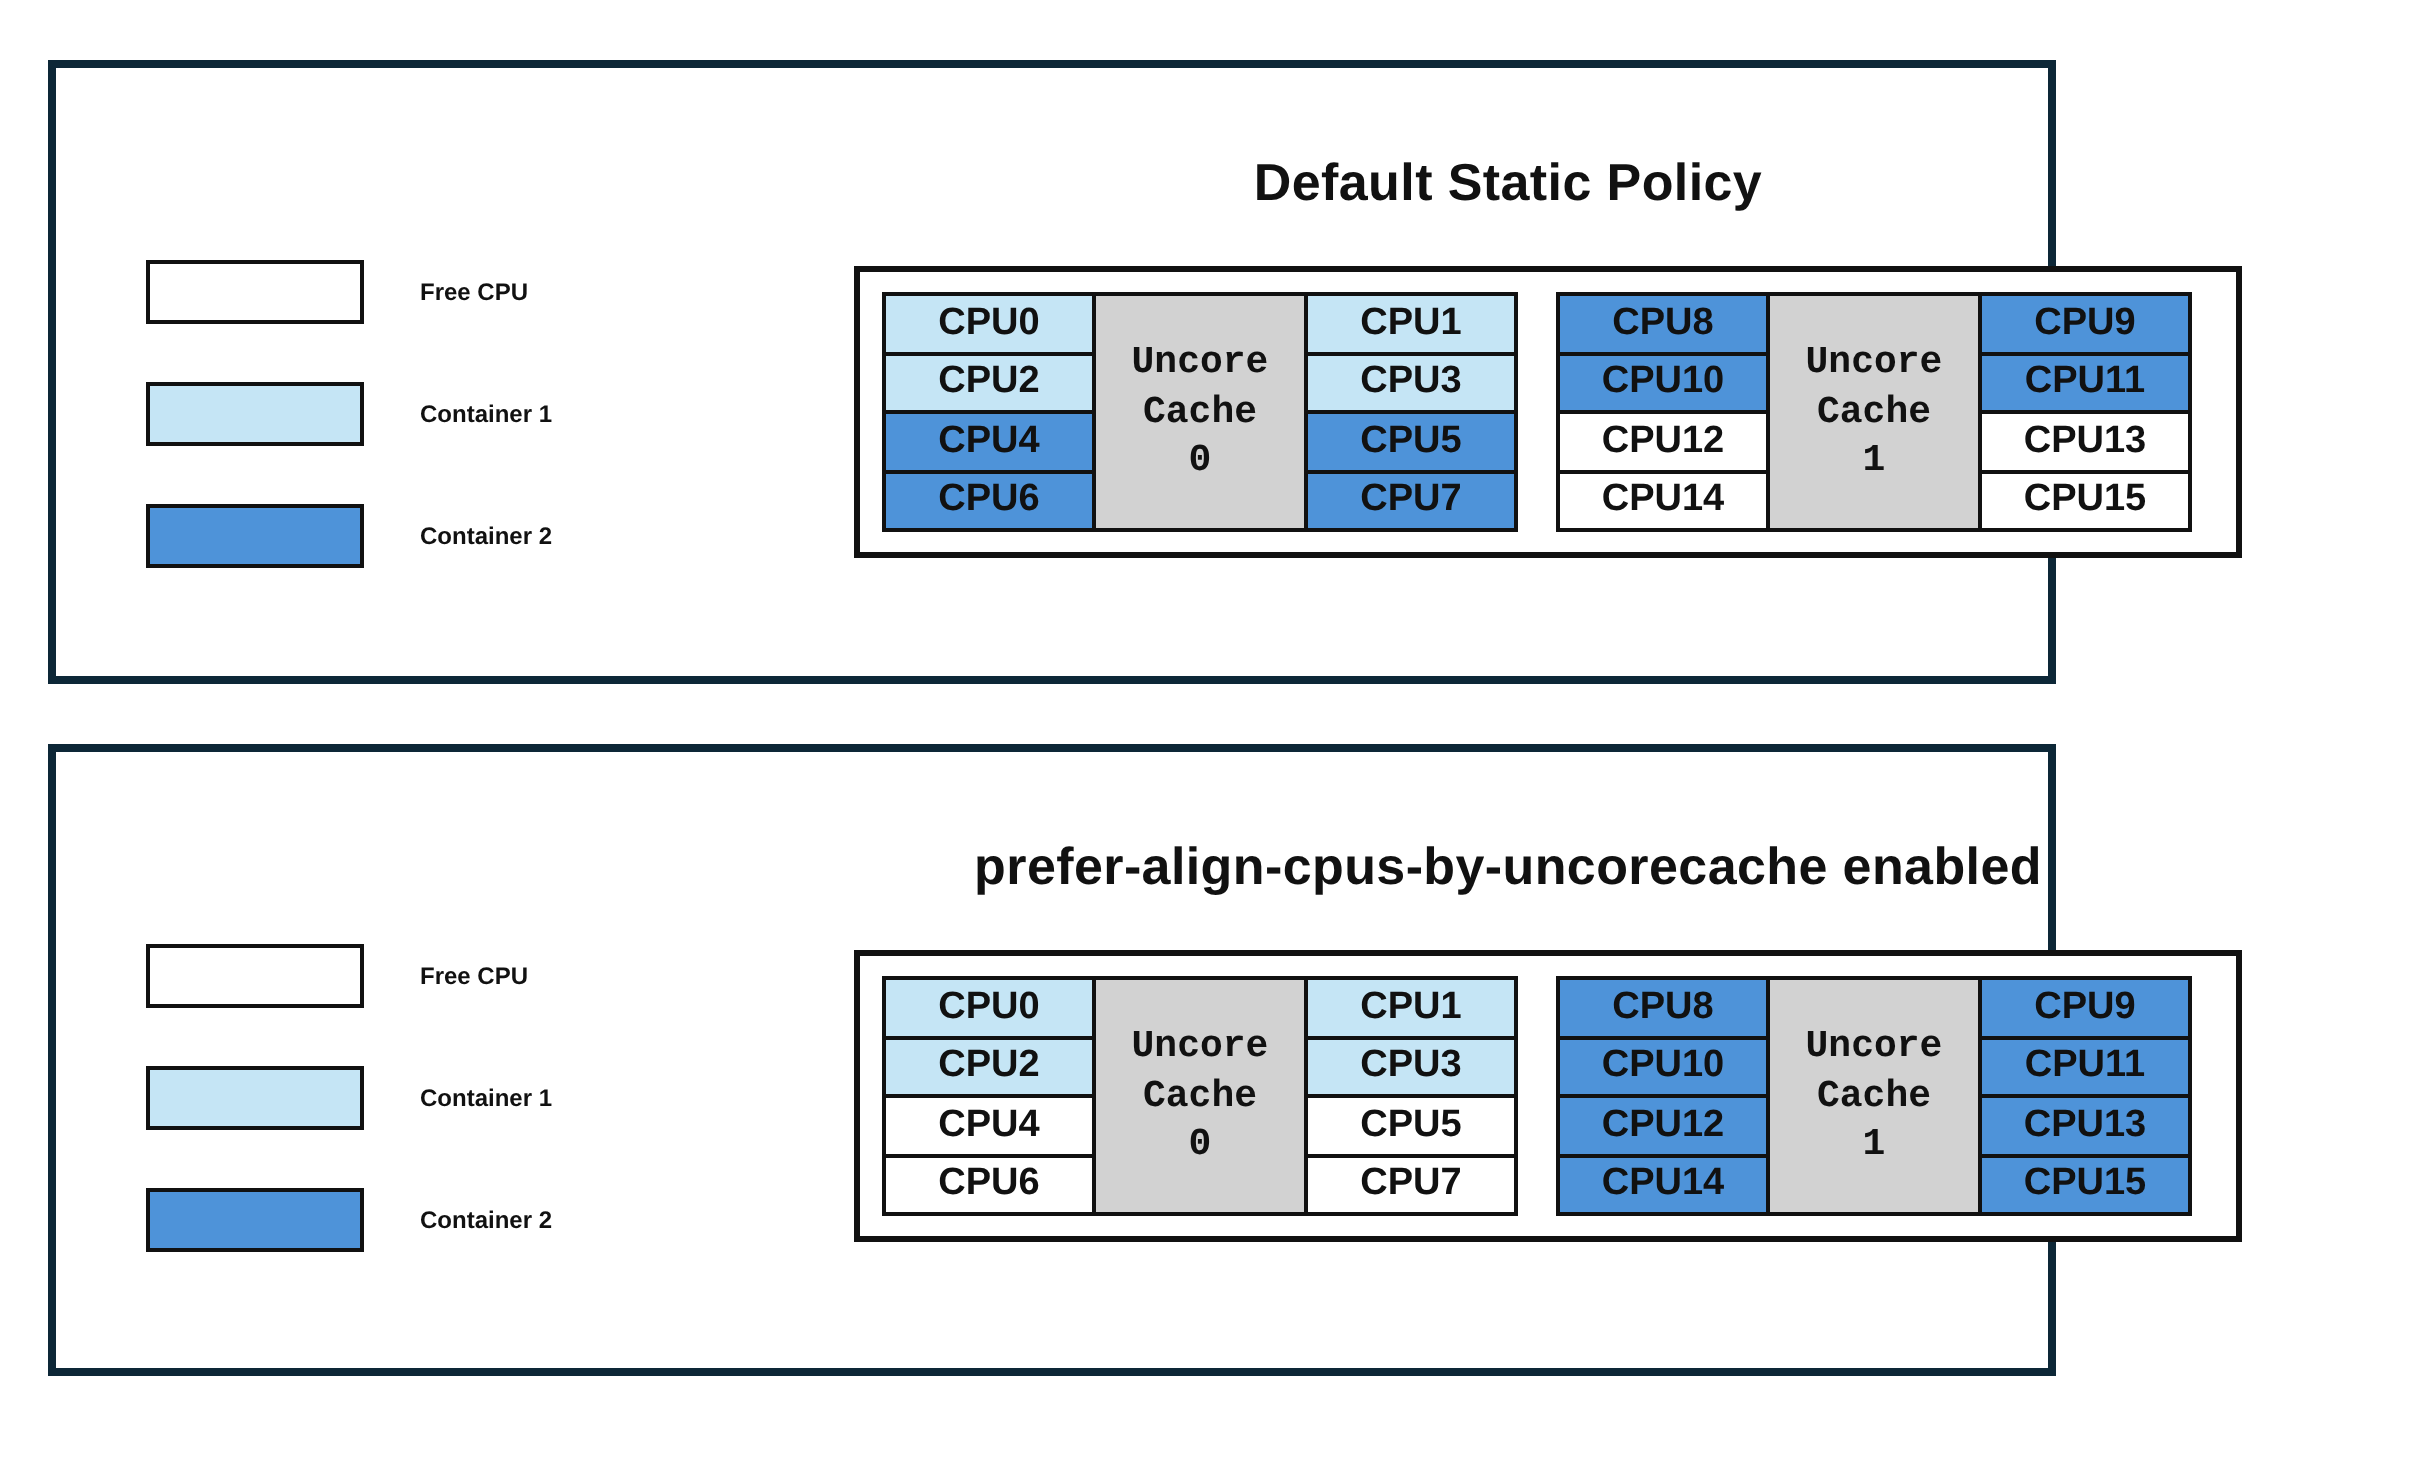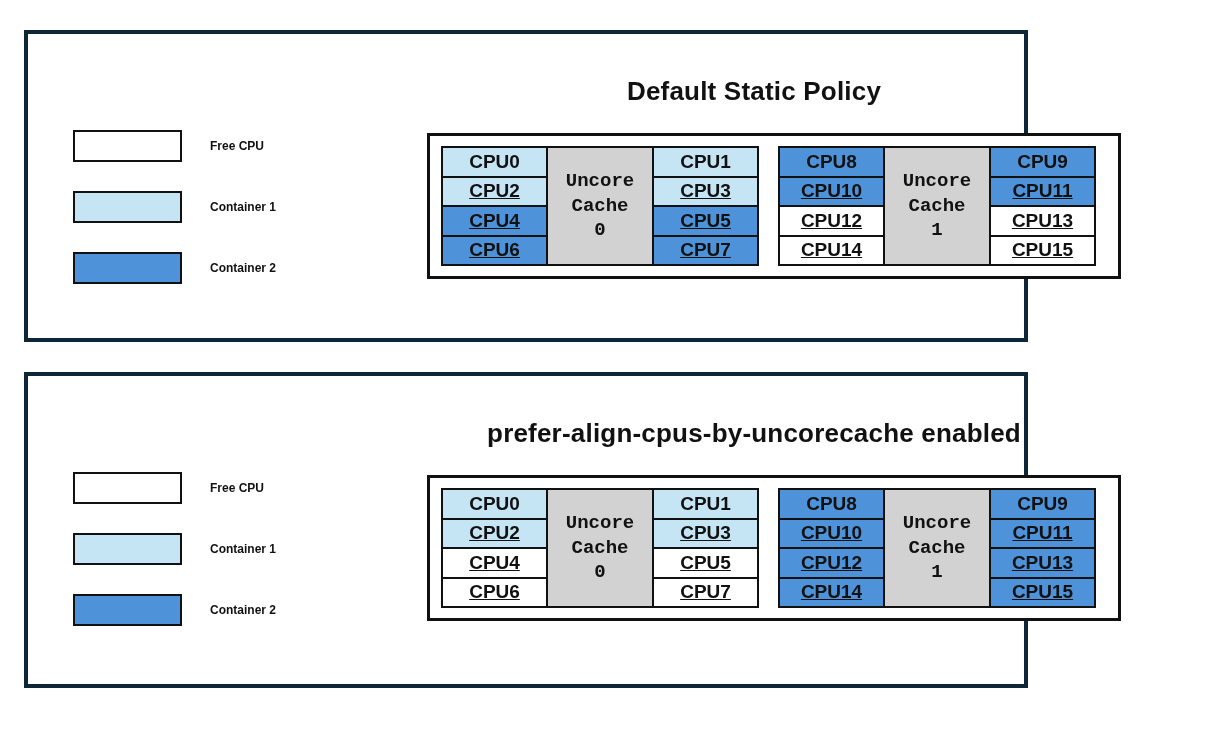--- a/index.html
+++ b/index.html
@@ -94,21 +94,21 @@
     flex: 1;
     box-sizing: border-box;
     border: 2px solid var(--line, #111111);
     display: flex;
     align-items: center;
     justify-content: center;
     font-size: 19px;
     font-weight: bold;
     color: var(--text, #111111);
   }
-  .cpu-cell + .cpu-cell { margin-top: -2px; text-decoration: underline; }
+  .cpu-cell + .cpu-cell { margin-top: -2px; }
 
   .uncore {
     width: 108px;
     margin: 0 -2px;
     box-sizing: border-box;
     border: 2px solid var(--line, #111111);
     background: var(--uncore, #d2d2d2);
     display: flex;
     align-items: center;
     justify-content: center;

